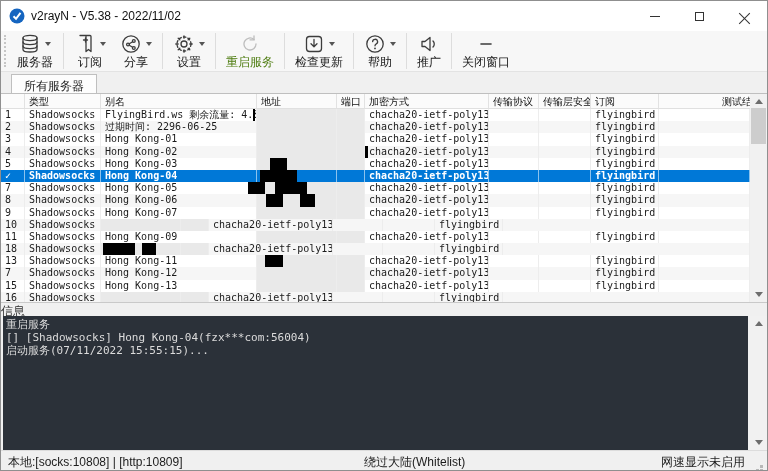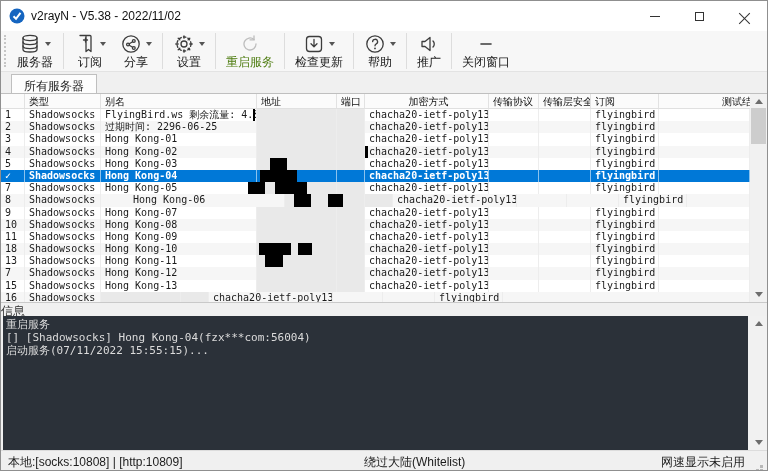--- a/index.html
+++ b/index.html
@@ -237,21 +237,21 @@
     <div class="tab">所有服务器</div>
   </div>
 
   <div class="tablewrap">
     <div class="thead" id="thead">
         <div class="th" style="width: 24px; flex: 0 0 auto;"></div>
         <div class="th" style="width: 76px; flex: 0 0 auto;">类型</div>
         <div class="th" style="width: 156px; flex: 0 0 auto;">别名</div>
         <div class="th" style="width: 80px; flex: 0 0 auto;">地址</div>
         <div class="th r" style="width: 28px; flex: 0 0 auto;">端口</div>
-        <div class="th" style="width: 124px; flex: 0 0 auto; text-align: center;">加密方式</div>
+        <div class="th" style="width: 124px; flex: 0 0 auto;">加密方式</div>
         <div class="th" style="width: 50px; flex: 0 0 auto;">传输协议</div>
         <div class="th" style="width: 52px; flex: 0 0 auto;">传输层安全</div>
         <div class="th" style="width: 68px; flex: 0 0 auto;">订阅</div>
         <div class="th r" style="flex: 1 1 0%;">测试结果</div>
       </div>
     <div class="tbody" id="tbody">
         <div class="trow">
           <div class="td" style="width: 24px; flex: 0 0 auto;">1</div>
           <div class="td" style="width: 76px; flex: 0 0 auto;">Shadowsocks</div>
           <div class="td" style="width: 156px; flex: 0 0 auto;">FlyingBird.ws 剩余流量: 4.88TB</div>
@@ -343,21 +343,21 @@
           <div class="td redact-bg" style="width: 28px; flex: 0 0 auto;"></div>
           <div class="td" style="width: 124px; flex: 0 0 auto;">chacha20-ietf-poly1305</div>
           <div class="td" style="width: 50px; flex: 0 0 auto;"></div>
           <div class="td" style="width: 52px; flex: 0 0 auto;"></div>
           <div class="td" style="width: 68px; flex: 0 0 auto;">flyingbird</div>
           <div class="td" style="flex: 1 1 0%;"></div>
         </div>
         <div class="trow alt">
           <div class="td" style="width: 24px; flex: 0 0 auto;">8</div>
           <div class="td" style="width: 76px; flex: 0 0 auto;">Shadowsocks</div>
-          <div class="td" style="width: 156px; flex: 0 0 auto; margin-left: 28px;">Hong Kong-06</div>
+          <div class="td" style="width: 156px; flex: 0 0 auto;">Hong Kong-06</div>
           <div class="td redact-bg" style="width: 80px; flex: 0 0 auto; overflow: visible;">
             <span class="blk" style="left: 9px; width: 17px;"></span>
             <span class="blk" style="left: 43px; width: 15px;"></span>
           </div>
           <div class="td redact-bg" style="width: 28px; flex: 0 0 auto;"></div>
           <div class="td" style="width: 124px; flex: 0 0 auto;">chacha20-ietf-poly1305</div>
           <div class="td" style="width: 50px; flex: 0 0 auto;"></div>
           <div class="td" style="width: 52px; flex: 0 0 auto;"></div>
           <div class="td" style="width: 68px; flex: 0 0 auto;">flyingbird</div>
           <div class="td" style="flex: 1 1 0%;"></div>
@@ -372,21 +372,20 @@
           <div class="td redact-bg" style="width: 28px; flex: 0 0 auto;"></div>
           <div class="td" style="width: 124px; flex: 0 0 auto;">chacha20-ietf-poly1305</div>
           <div class="td" style="width: 50px; flex: 0 0 auto;"></div>
           <div class="td" style="width: 52px; flex: 0 0 auto;"></div>
           <div class="td" style="width: 68px; flex: 0 0 auto;">flyingbird</div>
           <div class="td" style="flex: 1 1 0%;"></div>
         </div>
         <div class="trow alt">
           <div class="td" style="width: 24px; flex: 0 0 auto;">10</div>
           <div class="td" style="width: 76px; flex: 0 0 auto;">Shadowsocks</div>
-          <div class="td" style="width: 156px; flex: 0 0 auto;">Hong Kong-08</div>
           <div class="td redact-bg" style="width: 80px; flex: 0 0 auto;"></div>
           <div class="td redact-bg" style="width: 28px; flex: 0 0 auto;"></div>
           <div class="td" style="width: 124px; flex: 0 0 auto;">chacha20-ietf-poly1305</div>
           <div class="td" style="width: 50px; flex: 0 0 auto;"></div>
           <div class="td" style="width: 52px; flex: 0 0 auto;"></div>
           <div class="td" style="width: 68px; flex: 0 0 auto;">flyingbird</div>
           <div class="td" style="flex: 1 1 0%;"></div>
         </div>
         <div class="trow">
           <div class="td" style="width: 24px; flex: 0 0 auto;">11</div>
@@ -396,21 +395,20 @@
           <div class="td redact-bg" style="width: 28px; flex: 0 0 auto;"></div>
           <div class="td" style="width: 124px; flex: 0 0 auto;">chacha20-ietf-poly1305</div>
           <div class="td" style="width: 50px; flex: 0 0 auto;"></div>
           <div class="td" style="width: 52px; flex: 0 0 auto;"></div>
           <div class="td" style="width: 68px; flex: 0 0 auto;">flyingbird</div>
           <div class="td" style="flex: 1 1 0%;"></div>
         </div>
         <div class="trow alt">
           <div class="td" style="width: 24px; flex: 0 0 auto;">18</div>
           <div class="td" style="width: 76px; flex: 0 0 auto;">Shadowsocks</div>
-          <div class="td" style="width: 156px; flex: 0 0 auto;">Hong Kong-10</div>
           <div class="td redact-bg" style="width: 80px; flex: 0 0 auto; overflow: visible;">
             <span class="blk" style="left: 2px; width: 32px;"></span>
             <span class="blk" style="left: 41px; width: 14px;"></span>
           </div>
           <div class="td redact-bg" style="width: 28px; flex: 0 0 auto;"></div>
           <div class="td" style="width: 124px; flex: 0 0 auto;">chacha20-ietf-poly1305</div>
           <div class="td" style="width: 50px; flex: 0 0 auto;"></div>
           <div class="td" style="width: 52px; flex: 0 0 auto;"></div>
           <div class="td" style="width: 68px; flex: 0 0 auto;">flyingbird</div>
           <div class="td" style="flex: 1 1 0%;"></div>

